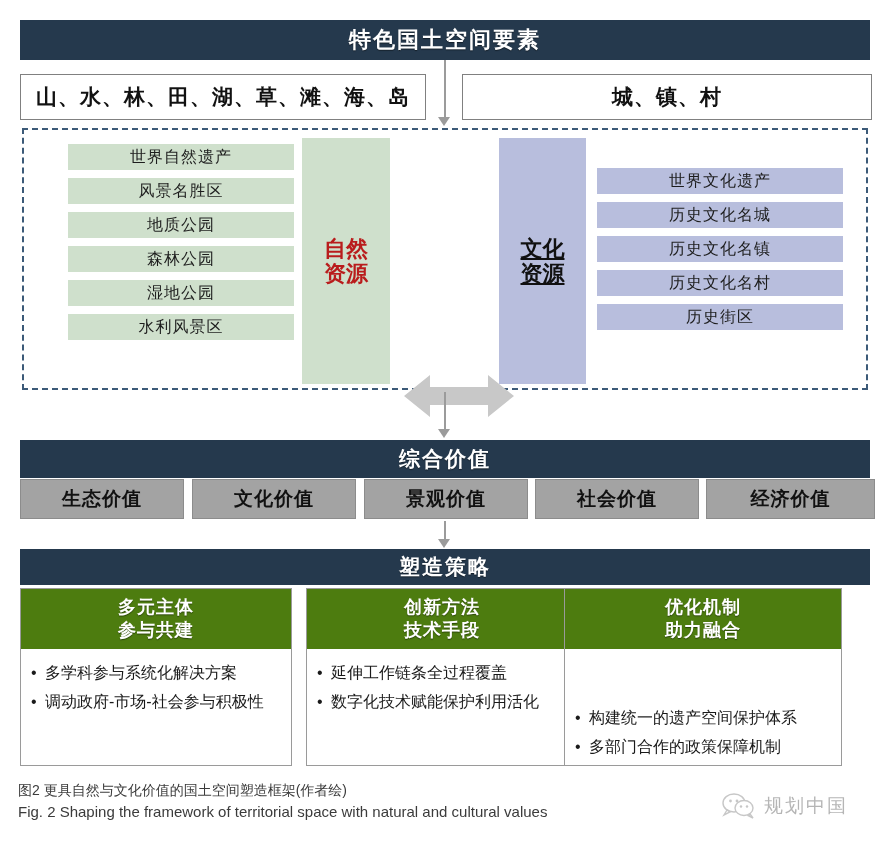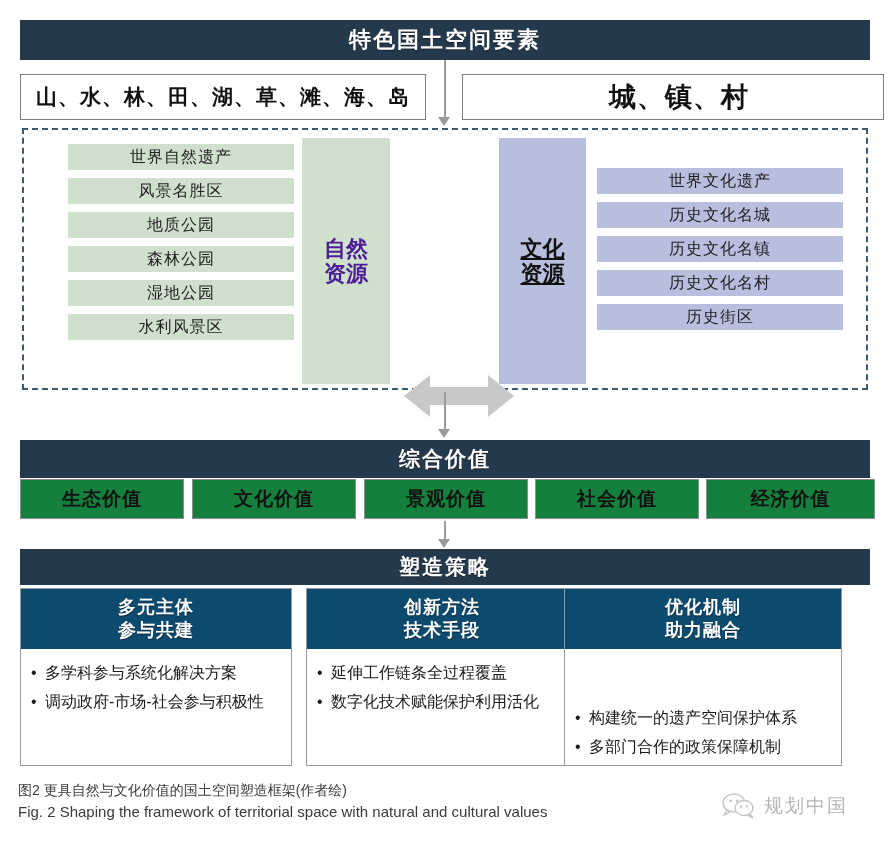--- a/index.html
+++ b/index.html
@@ -31,35 +31,35 @@
     display:flex;align-items:center;justify-content:center;
     font-weight:bold;
     color:#111111;
   }
 
   
   #title-bar{left:20px;top:20px;width:850px;height:40px;font-size:22px;}
 
   
   #elem-nature{left:20px;top:74px;width:404px;height:44px;font-size:21px;letter-spacing:1px;}
-  #elem-urban{left:462px;top:74px;width:408px;height:44px;font-size:27px;letter-spacing:1px;padding-left:12px;}
+  #elem-urban{left:462px;top:74px;width:408px;height:44px;font-size:21px;letter-spacing:1px;}
 
   
   #resource-panel{
     position:absolute;left:22px;top:128px;width:846px;height:262px;
     border:2px dashed #3c5a78;
     background:#ffffff;
     box-sizing:border-box;
   }
 
   .col-green{
     position:absolute;left:278px;top:8px;width:88px;height:246px;
     background:#cfe0cc;
     display:flex;align-items:center;justify-content:center;
-    font-size:22px;font-weight:bold;color:#4c1d95;line-height:1.15;text-align:center;
+    font-size:22px;font-weight:bold;color:#b91c1c;line-height:1.15;text-align:center;
   }
   .col-purple{
     position:absolute;left:475px;top:8px;width:87px;height:246px;
     background:#b8bedd;
     display:flex;align-items:center;justify-content:center;
     font-size:22px;font-weight:bold;color:#111;line-height:1.15;text-align:center;text-decoration:underline;
   }
 
   .list-green{position:absolute;left:24px;top:14px;width:246px;}
   .list-purple{position:absolute;left:573px;top:38px;width:246px;}
@@ -84,37 +84,37 @@
     border-left:6px solid transparent;
     border-right:6px solid transparent;
     border-top:9px solid #9b9b9b;
   }
 
   
   #value-bar{left:20px;top:440px;width:850px;height:38px;font-size:21px;}
   .value-row{position:absolute;left:20px;top:479px;width:850px;height:40px;}
   .value-cell{
     position:absolute;top:0;height:40px;
-    background:#15803d;border:1.5px solid #8c8c8c;
+    background:#a3a3a3;border:1.5px solid #8c8c8c;
     display:flex;align-items:center;justify-content:center;
     font-size:19px;font-weight:bold;color:#111;letter-spacing:1px;
     box-sizing:border-box;
   }
 
   
   #strategy-bar{left:20px;top:549px;width:850px;height:36px;font-size:21px;}
   .strategy-row{position:absolute;left:20px;top:588px;width:850px;height:178px;}
   .strategy-card{
     position:absolute;top:0;height:178px;
     background:#ffffff;border:1.5px solid #9a9a9a;
     box-sizing:border-box;
     display:flex;flex-direction:column;
   }
   .card-head{
-    background:#0c4a6e;color:#ffffff;
+    background:#4d7c0f;color:#ffffff;
     font-weight:bold;font-size:18px;line-height:1.25;
     text-align:center;padding:7px 2px 8px;
     text-shadow:0 1px 1px rgba(0,0,0,.45);
     letter-spacing:1px;
   }
   .card-body{
     flex:1;padding:12px 8px 6px 10px;
   }
   .bullet{
     display:flex;font-size:16px;line-height:1.45;color:#1a1a1a;

